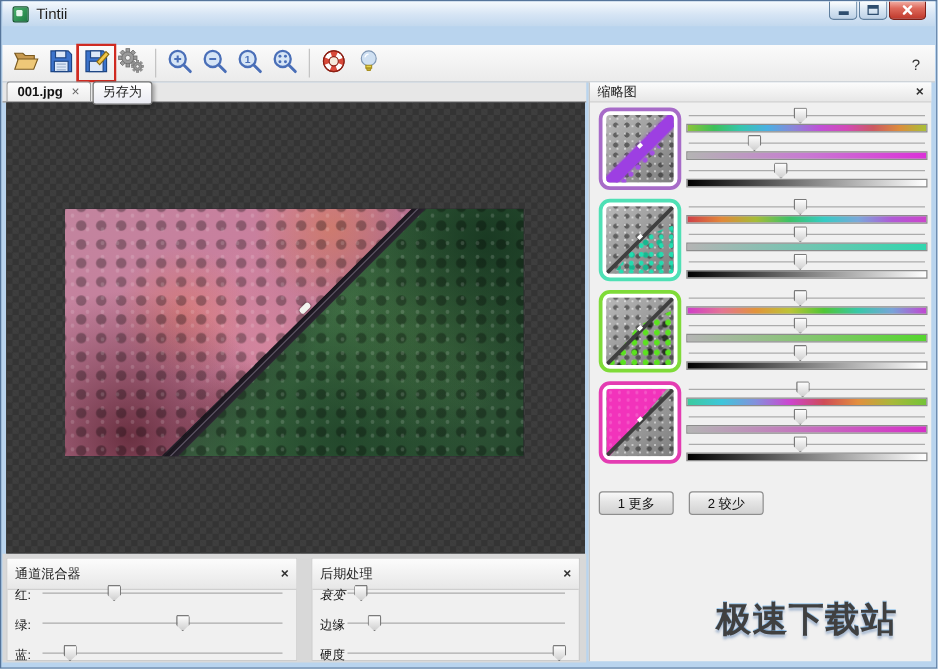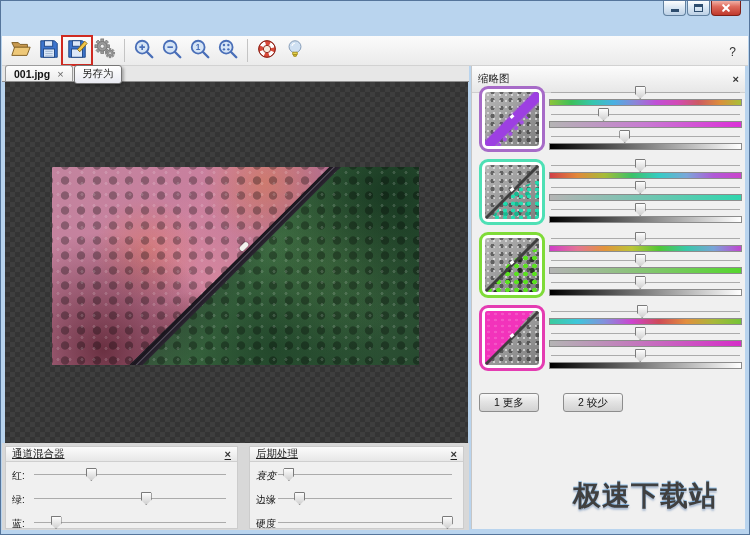--- a/index.html
+++ b/index.html
@@ -94,21 +94,21 @@
   .photo .road { position:absolute; left:50%; top:50%; width:300px; height:8px;
     background:linear-gradient(#19141c,#2c2532); transform:translate(-50%,-50%) rotate(-45deg); }
   .photo .road::after { content:''; position:absolute; left:0; right:0; top:3px; height:1px;
     background:rgba(150,140,160,.5); }
   .photo .car { position:absolute; left:51%; top:39%; width:10px; height:5px; background:#f2f2ee;
     border-radius:2px; transform:rotate(-45deg); box-shadow:0 0 2px rgba(0,0,0,.8); }
 
   
   .rpanel { position:absolute; left:470px; top:65px; width:274px; height:463px;
     background:#f0f0f0; border-left:1px solid #c6c6c6; }
-  .panel-header { height:27px; background:linear-gradient(#fcfcfc,#e7e7e7);
+  .panel-header { height:16px; background:linear-gradient(#fcfcfc,#e7e7e7);
     border-bottom:1px solid #cfcfcf; display:flex; align-items:center; justify-content:space-between;
     padding:0 6px; font-size:10.5px; color:#222; }
   .panel-close { font-size:11px; font-weight:bold; color:#333; background:none; border:none;
     line-height:10px; font-family:inherit; }
 
   .thumb-list { position:absolute; left:0; top:20px; right:3px; }
   .thumb-row { position:relative; height:66px; margin-bottom:7px; }
   .thumb { position:absolute; left:7px; top:0; width:66px; height:66px; border-radius:9px;
     border:3px solid #888; background:#fff; padding:3px; }
   .thumb-art { position:relative; width:100%; height:100%; border-radius:3px; overflow:hidden;
@@ -139,47 +139,51 @@
     background-size:7px 6px; }
 
   .sliders { position:absolute; left:77px; top:0; width:193px; }
   .srow { position:relative; height:12px; }
   .sline { position:absolute; left:2px; right:2px; top:6px; height:1px; background:#ababab; }
   .handle { position:absolute; top:0; width:11px; height:13px; margin-left:-5px;
     background:linear-gradient(#fdfdfd,#d0d0d0); border:1px solid #7a7a7a;
     clip-path:polygon(8% 0,92% 0,100% 12%,100% 60%,50% 100%,0 60%,0 12%); }
   .sgrad { height:7px; border:1px solid #8c8c8c; margin:1px 0 2px; }
 
-  .panel-btns { position:absolute; left:7px; top:327px; display:flex; gap:24px; }
+  .panel-btns { position:absolute; left:7px; top:327px; display:flex; gap:12px; }
   .btn7 { width:60px; height:19px; font-size:10.5px; color:#111; font-family:inherit;
     background:linear-gradient(#f9f9f9,#e4e4e4 45%,#d2d2d2); border:1px solid #8d8d8d;
     border-radius:3px; }
 
   
   .bpanel { position:absolute; top:445px; height:83px; background:#f0f0f0;
     border:1px solid #cccccc; }
-  .bpanel .panel-header { height:15px;text-decoration:underline; }
+  .bpanel .panel-header { height:25px; }
   .brow { position:absolute; left:0; right:0; height:14px; }
   .brow .blabel { position:absolute; left:6px; top:1px; font-size:10px; color:#111; }
   .btrack { position:absolute; left:26px; right:9px; top:0; height:13px; }
   .btrack .sline { top:6px; }
 
   
   .watermark { position:absolute; left:572px; top:476px; font-size:28px; font-weight:bold;
     letter-spacing:1px; color:#404040; text-shadow:0 2px 2px rgba(30,80,150,.35),0 -1px 0 #9cc8ec;
     pointer-events:none; }
 
   
   .content-gap { position:absolute; left:1px; top:442px; width:467px; height:87px; background:#d8d8d8; }
 </style>
 </head>
 <body>
 
 <div class="win">
 
+  <div class="titlebar">
+    <div class="app-icon"></div>
+    <span class="title-text">Tintii</span>
+  </div>
   <div class="win-controls">
     <div class="wbtn">
         <div class="glyph-min"></div>
       </div>
     <div class="wbtn">
         <div class="glyph-max"></div>
       </div>
     <div class="wbtn close">
         <div class="glyph-close"></div>
       </div>

